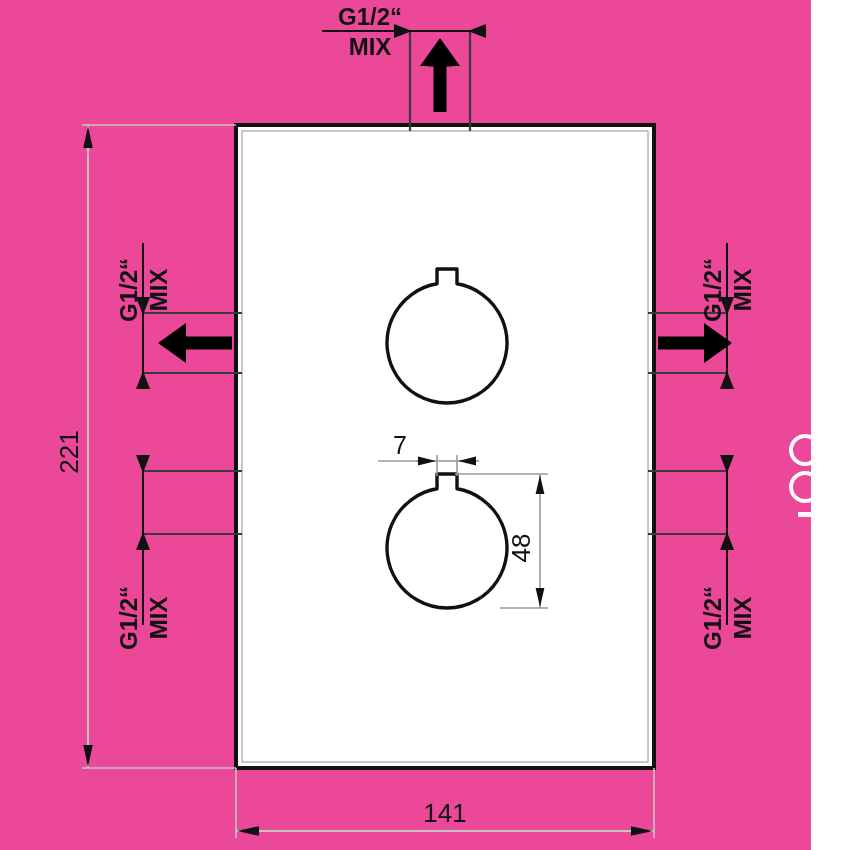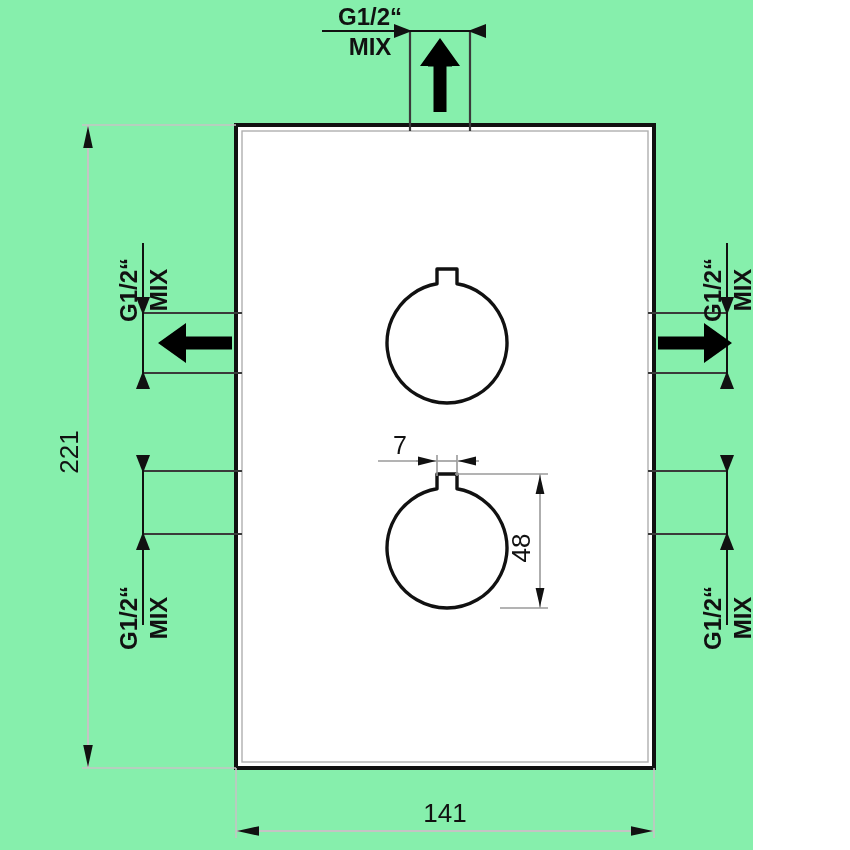--- a/index.html
+++ b/index.html
@@ -5,23 +5,23 @@
   html, body {
     margin: 0;
     padding: 0;
     background: #ffffff;
   }
   body {
     font-family: "Liberation Sans", sans-serif;
   }
   #drawing-root {
     position: relative;
-    width: 753px;
+    width: 811px;
     height: 850px;
-    background: #86efac;
+    background: #ec4899;
     overflow: hidden;
   }
   #drawing-svg {
     position: absolute;
     left: 0;
     top: 0;
     width: 850px;
     height: 850px;
     display: block;
   }

